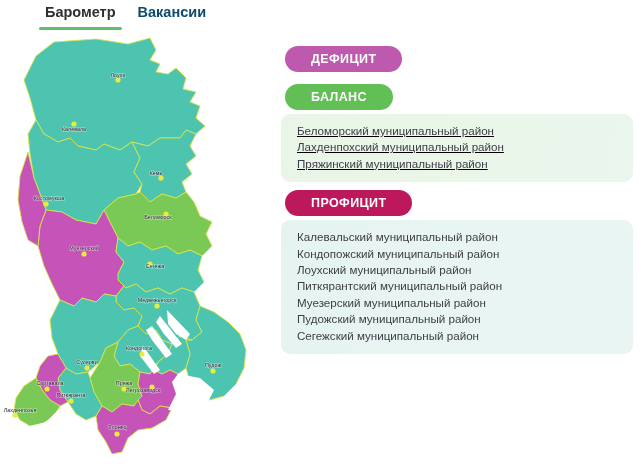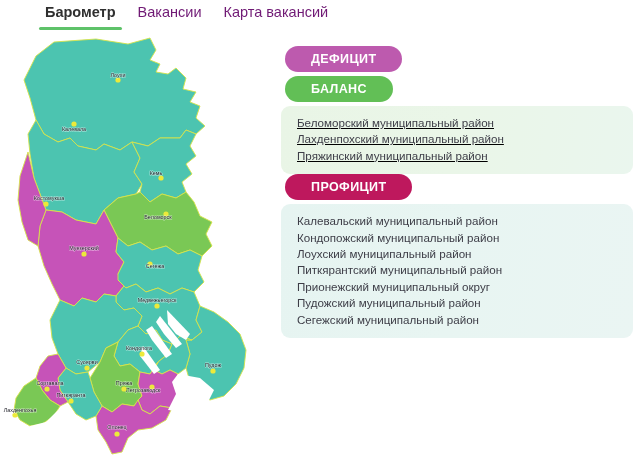--- a/index.html
+++ b/index.html
@@ -24,25 +24,26 @@
     height: 34px;
     display: flex;
     align-items: flex-start;
     gap: 0;
     padding-left: 18px;
     box-sizing: border-box;
   }
   .tab {
     position: relative;
     font-size: 14.5px;
-    color: #701a75;
+    color: #0c4a6e;
     padding: 4px 11px 9px 11px;
     cursor: pointer;
     white-space: nowrap;
     line-height: 17px;
+    font-weight: bold;
   }
   .tab.active {
     color: #2f2f2f;
     font-weight: bold;
   }
   .tab.active .tab-underline {
     position: absolute;
     left: 5px; right: 5px;
     bottom: 0;
     height: 3px;
@@ -73,21 +74,21 @@
     stroke-width: 1.1px;
     stroke-linejoin: round;
   }
 
   
   .legend-col {
     position: absolute;
     left: 281px; top: 46px;
     width: 352px;
   }
-  .legend-group { }
+  .legend-group { margin-bottom: 8px; }
   .pill {
     display: inline-block;
     color: #ffffff;
     font-size: 12.5px;
     font-weight: bold;
     letter-spacing: .4px;
     padding: 6px 26px;
     border-radius: 13px;
     margin-left: 4px;
     margin-bottom: 4px;
@@ -123,23 +124,20 @@
 </head>
 <body>
 
 <div class="tabbar">
   <div class="tab active">
     <span>Барометр</span>
     <span class="tab-underline"></span>
   </div>
   <div class="tab">
     <span>Вакансии</span>
-  </div>
-  <div class="tab">
-    <span>Карта вакансий</span>
   </div>
 </div>
 
 <div class="map-wrap">
   <svg width="275" height="439" viewBox="0 0 275 439" xmlns="http://www.w3.org/2000/svg">
 
     <path class="region" fill="#4CC4B0" d="M36,22 L54,8 L96,5 L128,10 L150,4 L156,16 L150,26 L160,30 L156,38 L168,40 L176,34
          L186,44 L183,55 L196,58 L190,68 L200,72 L196,84 L205,92 L196,100 L186,96 L180,104
          L160,104 L148,112 L132,108 L120,116 L104,110 L96,116 L78,112 L70,104 L58,108
          L44,100 L36,86 L30,64 L24,46 Z"></path>
@@ -271,21 +269,21 @@
   </div>
 
   <div class="legend-group">
     <div class="pill pill-surplus">ПРОФИЦИТ</div>
     <div class="panel panel-surplus">
       <ul>
         <li>Калевальский муниципальный район</li>
         <li>Кондопожский муниципальный район</li>
         <li>Лоухский муниципальный район</li>
         <li>Питкярантский муниципальный район</li>
-        <li>Прионежский муниципальный округ</li>
+        <li>Муезерский муниципальный район</li>
         <li>Пудожский муниципальный район</li>
         <li>Сегежский муниципальный район</li>
 
       </ul>
     </div>
   </div>
 
 </div>
 
 </body></html>

